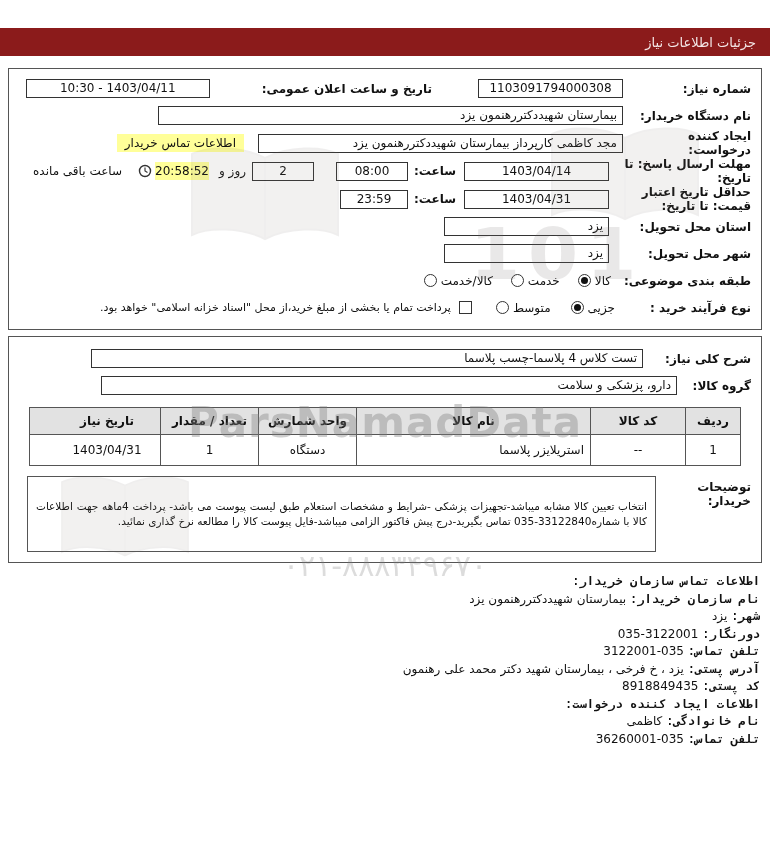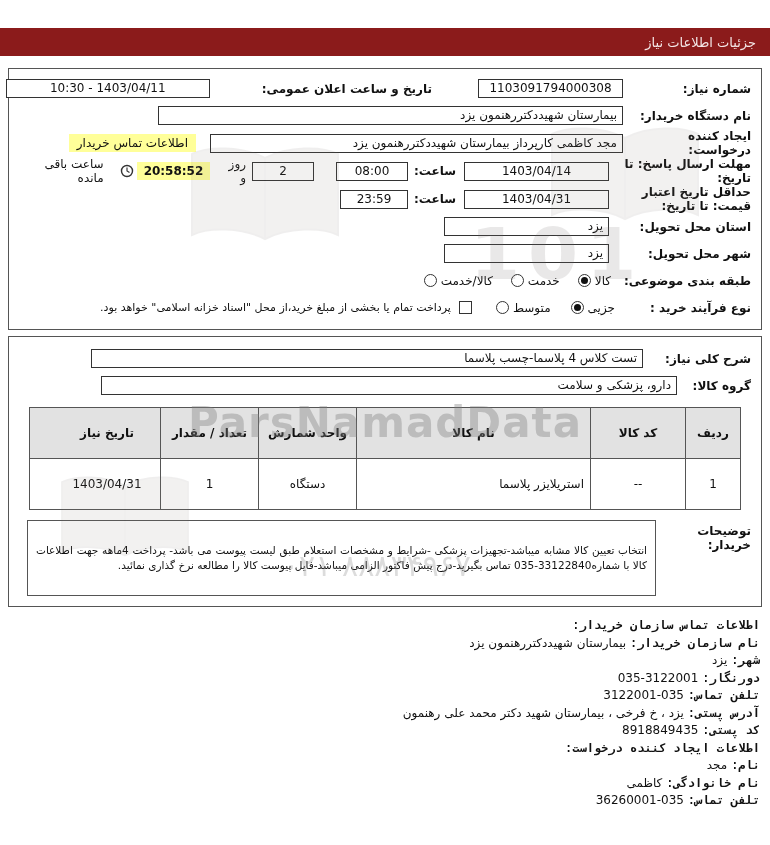--- a/index.html
+++ b/index.html
@@ -28,34 +28,34 @@
   .lbl { font-weight:bold; flex:none; }
   .w1 { width:128px; }
   .inp {
     border:1px solid #333; background:#fff;
     min-height:19px; line-height:17px; padding:0 5px;
     overflow:hidden; white-space:nowrap; flex:none;
   }
   .center { text-align:center; }
   .num { direction:ltr; unicode-bidi:isolate; display:inline-block; }
   .ylink { background:#ffff99; padding:2px 8px; margin-right:14px; cursor:pointer; flex:none; }
-  .pill { background:#ffff99; padding:2px 7px; font-weight:bold; flex:none; }
+  .pill { background:#ffff99; padding:2px 0; font-weight:normal; flex:none; }
   .daysbox { width:62px; flex:none; }
   .radio { width:13px; height:13px; border:1px solid #333; border-radius:50%; background:#fff; display:inline-block; vertical-align:-2px; margin-right:4px; flex:none; }
   .radio.on { position:relative; }
   .radio.on::after { content:""; position:absolute; width:7px; height:7px; background:#111; border-radius:50%; top:2px; right:2px; }
   .checkbox { width:13px; height:13px; border:1px solid #333; background:#fff; display:inline-block; flex:none; }
   .opt { display:flex; align-items:center; flex:none; }
   .mid-box { padding:8px 6px 10px; }
   .section-heading { font-weight:bold; font-size:12.5px; padding:7px 4px 4px; }
   .gtable { margin:8px 14px 0; border:1px solid #555; }
   .trow { display:flex; }
   .trow.head { background:#e2e2e2; font-weight:bold; }
   .tcell {
-    border-left:1px solid #555; padding:18px 6px;
+    border-left:1px solid #555; padding:6px 6px;
     display:flex; align-items:center; justify-content:center;
     min-height:22px; text-align:center; flex:none;
   }
   .trow.body .tcell { min-height:30px; }
   .tcell:last-child { border-left:none; }
   .trow.head { border-bottom:1px solid #555; }
   .c0{width:55px}.c1{width:95px}.c2{width:234px}.c3{width:98px}.c4{width:98px}.c5{width:106px}
   .tcell.name { justify-content:flex-start; text-align:right; }
   .notes-row { display:flex; align-items:flex-start; margin:10px 4px 0; }
   .notes-lbl { width:95px; flex:none; font-weight:bold; padding-top:4px; }
@@ -79,31 +79,31 @@
 </div>
 
 <div class="content">
 
   <div class="box form-box">
 
     <div class="frow">
       <span class="lbl w1">شماره نیاز:</span>
       <span class="inp center num" style="width:145px">1103091794000308</span>
       <span class="lbl" style="margin-right:46px">تاریخ و ساعت اعلان عمومی:</span>
-      <span class="inp center num" style="width:204px; margin-right:52px">10:30 - 1403/04/11</span>
+      <span class="inp center num" style="width:184px; margin-right:52px">10:30 - 1403/04/11</span>
     </div>
 
     <div class="frow">
       <span class="lbl w1">نام دستگاه خریدار:</span>
       <span class="inp" style="width:465px">بیمارستان شهیددکتررهنمون یزد</span>
     </div>
 
     <div class="frow">
       <span class="lbl w1">ایجاد کننده درخواست:</span>
-      <span class="inp" style="width:413px">مجد کاظمی کارپرداز بیمارستان شهیددکتررهنمون یزد</span>
+      <span class="inp" style="width:365px">مجد کاظمی کارپرداز بیمارستان شهیددکتررهنمون یزد</span>
       <span class="ylink">اطلاعات تماس خریدار</span>
     </div>
 
     <div class="frow">
       <span class="lbl w1" style="white-space:normal">مهلت ارسال پاسخ: تا تاریخ:</span>
       <span class="inp center num" style="width:145px; margin-right:14px">1403/04/14</span>
       <span class="lbl" style="margin-right:8px">ساعت:</span>
       <span class="inp center num" style="width:72px; margin-right:6px">08:00</span>
       <span class="inp center daysbox" style="margin-right:22px">2</span>
       <span style="margin-right:6px">روز و</span>
@@ -207,21 +207,20 @@
 
   <div class="contact">
     <div class="cline"><b>اطلاعات تماس سازمان خریدار:</b></div>
     <div class="cline"><b>نام سازمان خریدار:</b> <span>بیمارستان شهیددکتررهنمون یزد</span></div>
     <div class="cline"><b>شهر:</b> <span>یزد</span></div>
     <div class="cline"><b>دورنگار:</b> <span class="num">035-3122001</span></div>
     <div class="cline"><b>تلفن تماس:</b> <span class="num">3122001-035</span></div>
     <div class="cline"><b>آدرس پستی:</b> <span>یزد ، خ فرخی ، بیمارستان شهید دکتر محمد علی رهنمون</span></div>
     <div class="cline"><b>کد پستی:</b> <span class="num">8918849435</span></div>
     <div class="cline"><b>اطلاعات ایجاد کننده درخواست:</b></div>
-    <div class="cline"><b>نام:</b> <span>مجد</span></div>
     <div class="cline"><b>نام خانوادگی:</b> <span>کاظمی</span></div>
     <div class="cline"><b>تلفن تماس:</b> <span class="num">36260001-035</span></div>
   </div>
 
 </div>
 
 <div class="wm wm-101 num">101</div>
 <div class="wm wm-brand">ParsNamadData</div>
 <div class="wm wm-phone num">۰۲۱-۸۸۸۳۴۹۶۷۰</div>
 <div class="wm wm-book" style="top:140px; left:180px">

